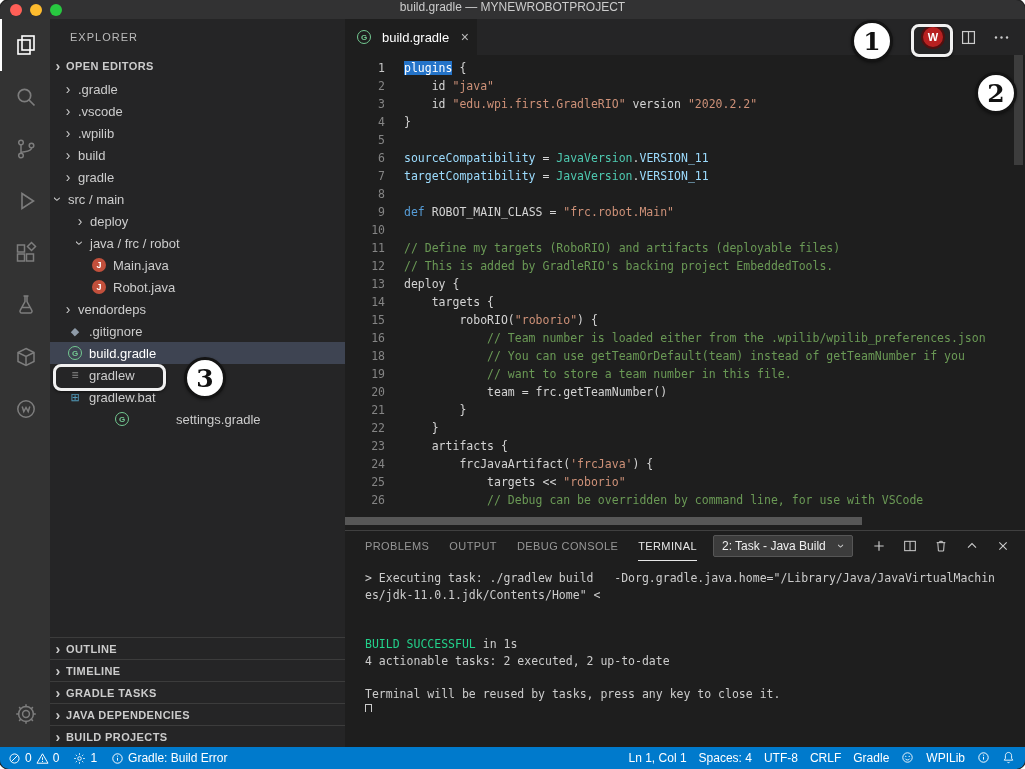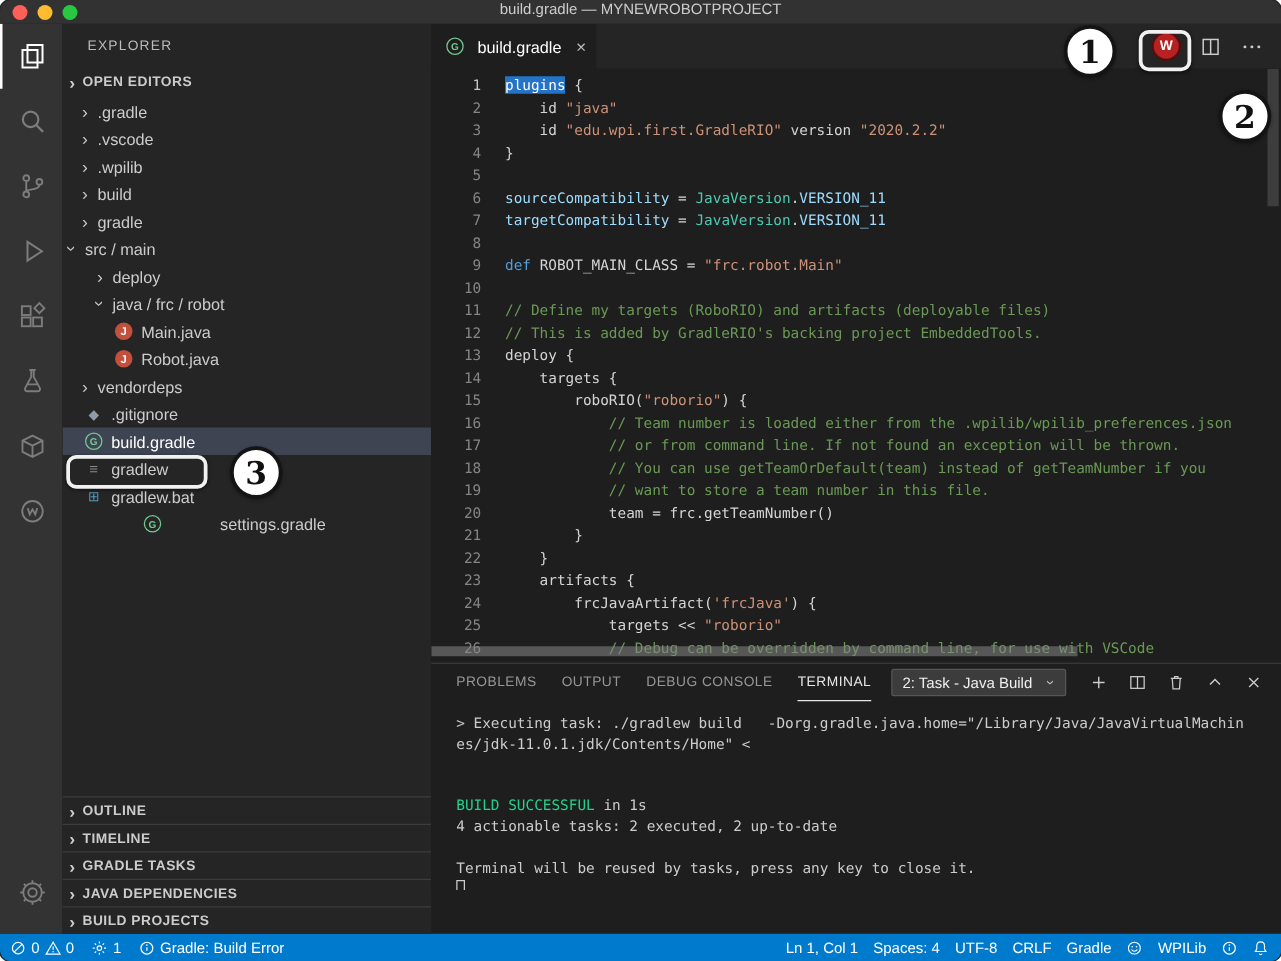--- a/index.html
+++ b/index.html
@@ -74,21 +74,21 @@
   .term-select .chev{transform:rotate(90deg);font-size:12px;width:10px}
   .panel-actions{margin-left:auto;display:flex;align-items:center;gap:15px;padding-right:14px;color:#cccccc}
   .panel-actions svg{width:16px;height:16px}
   .terminal{flex:1;padding:9px 0 0 20px;font-family:"DejaVu Sans Mono",monospace;font-size:11.5px;font-weight:normal;line-height:16.5px;color:#cccccc;overflow:hidden}
   .term-line{white-space:pre;height:16.5px}
   .ttok-p{color:#cccccc}.ttok-g{color:#23d18b}
   .term-cursor{display:inline-block;width:7px;height:13px;border:1px solid #cccccc;vertical-align:middle}
   
   .statusbar{height:22px;background:#007acc;color:#ffffff;display:flex;align-items:center;font-size:12px}
   .sb-left{display:flex;align-items:center;gap:14px;padding-left:8px}
-  .sb-right{margin-left:auto;display:flex;align-items:flex-end;gap:12px;padding-right:10px}
+  .sb-right{margin-left:auto;display:flex;align-items:flex-start;gap:12px;padding-right:10px}
   .sb-item{display:flex;align-items:center;gap:4px;cursor:pointer;white-space:nowrap}
   .sb-item svg{width:13px;height:13px}
   
   .ann-circle{position:absolute;width:42px;height:42px;border:3px solid #141414;border-radius:50%;background:#ffffff;color:#111111;display:flex;align-items:center;justify-content:center;font-size:25px;font-weight:bold;font-family:"DejaVu Serif",serif;box-shadow:0 1px 3px rgba(0,0,0,.4);z-index:60}
   .ann-box{position:absolute;border:3px solid #f1f1f1;border-radius:8px;box-shadow:0 1px 3px rgba(0,0,0,.55);z-index:50}
 </style>
 </head>
 <body>
 
 <div class="window">
@@ -350,24 +350,20 @@
               <span class="lnum">14</span>
               <span class="lcontent"><span class="tok-p">    targets {</span></span>
             </div>
             <div class="code-line">
               <span class="lnum">15</span>
               <span class="lcontent"><span class="tok-p">        roboRIO(</span><span class="tok-s">"roborio"</span><span class="tok-p">) {</span></span>
             </div>
             <div class="code-line">
               <span class="lnum">16</span>
               <span class="lcontent"><span class="tok-c">            // Team number is loaded either from the .wpilib/wpilib_preferences.json</span></span>
-            </div>
-            <div class="code-line">
-              <span class="lnum">17</span>
-              <span class="lcontent"><span class="tok-c">            // or from command line. If not found an exception will be thrown.</span></span>
             </div>
             <div class="code-line">
               <span class="lnum">18</span>
               <span class="lcontent"><span class="tok-c">            // You can use getTeamOrDefault(team) instead of getTeamNumber if you</span></span>
             </div>
             <div class="code-line">
               <span class="lnum">19</span>
               <span class="lcontent"><span class="tok-c">            // want to store a team number in this file.</span></span>
             </div>
             <div class="code-line">

